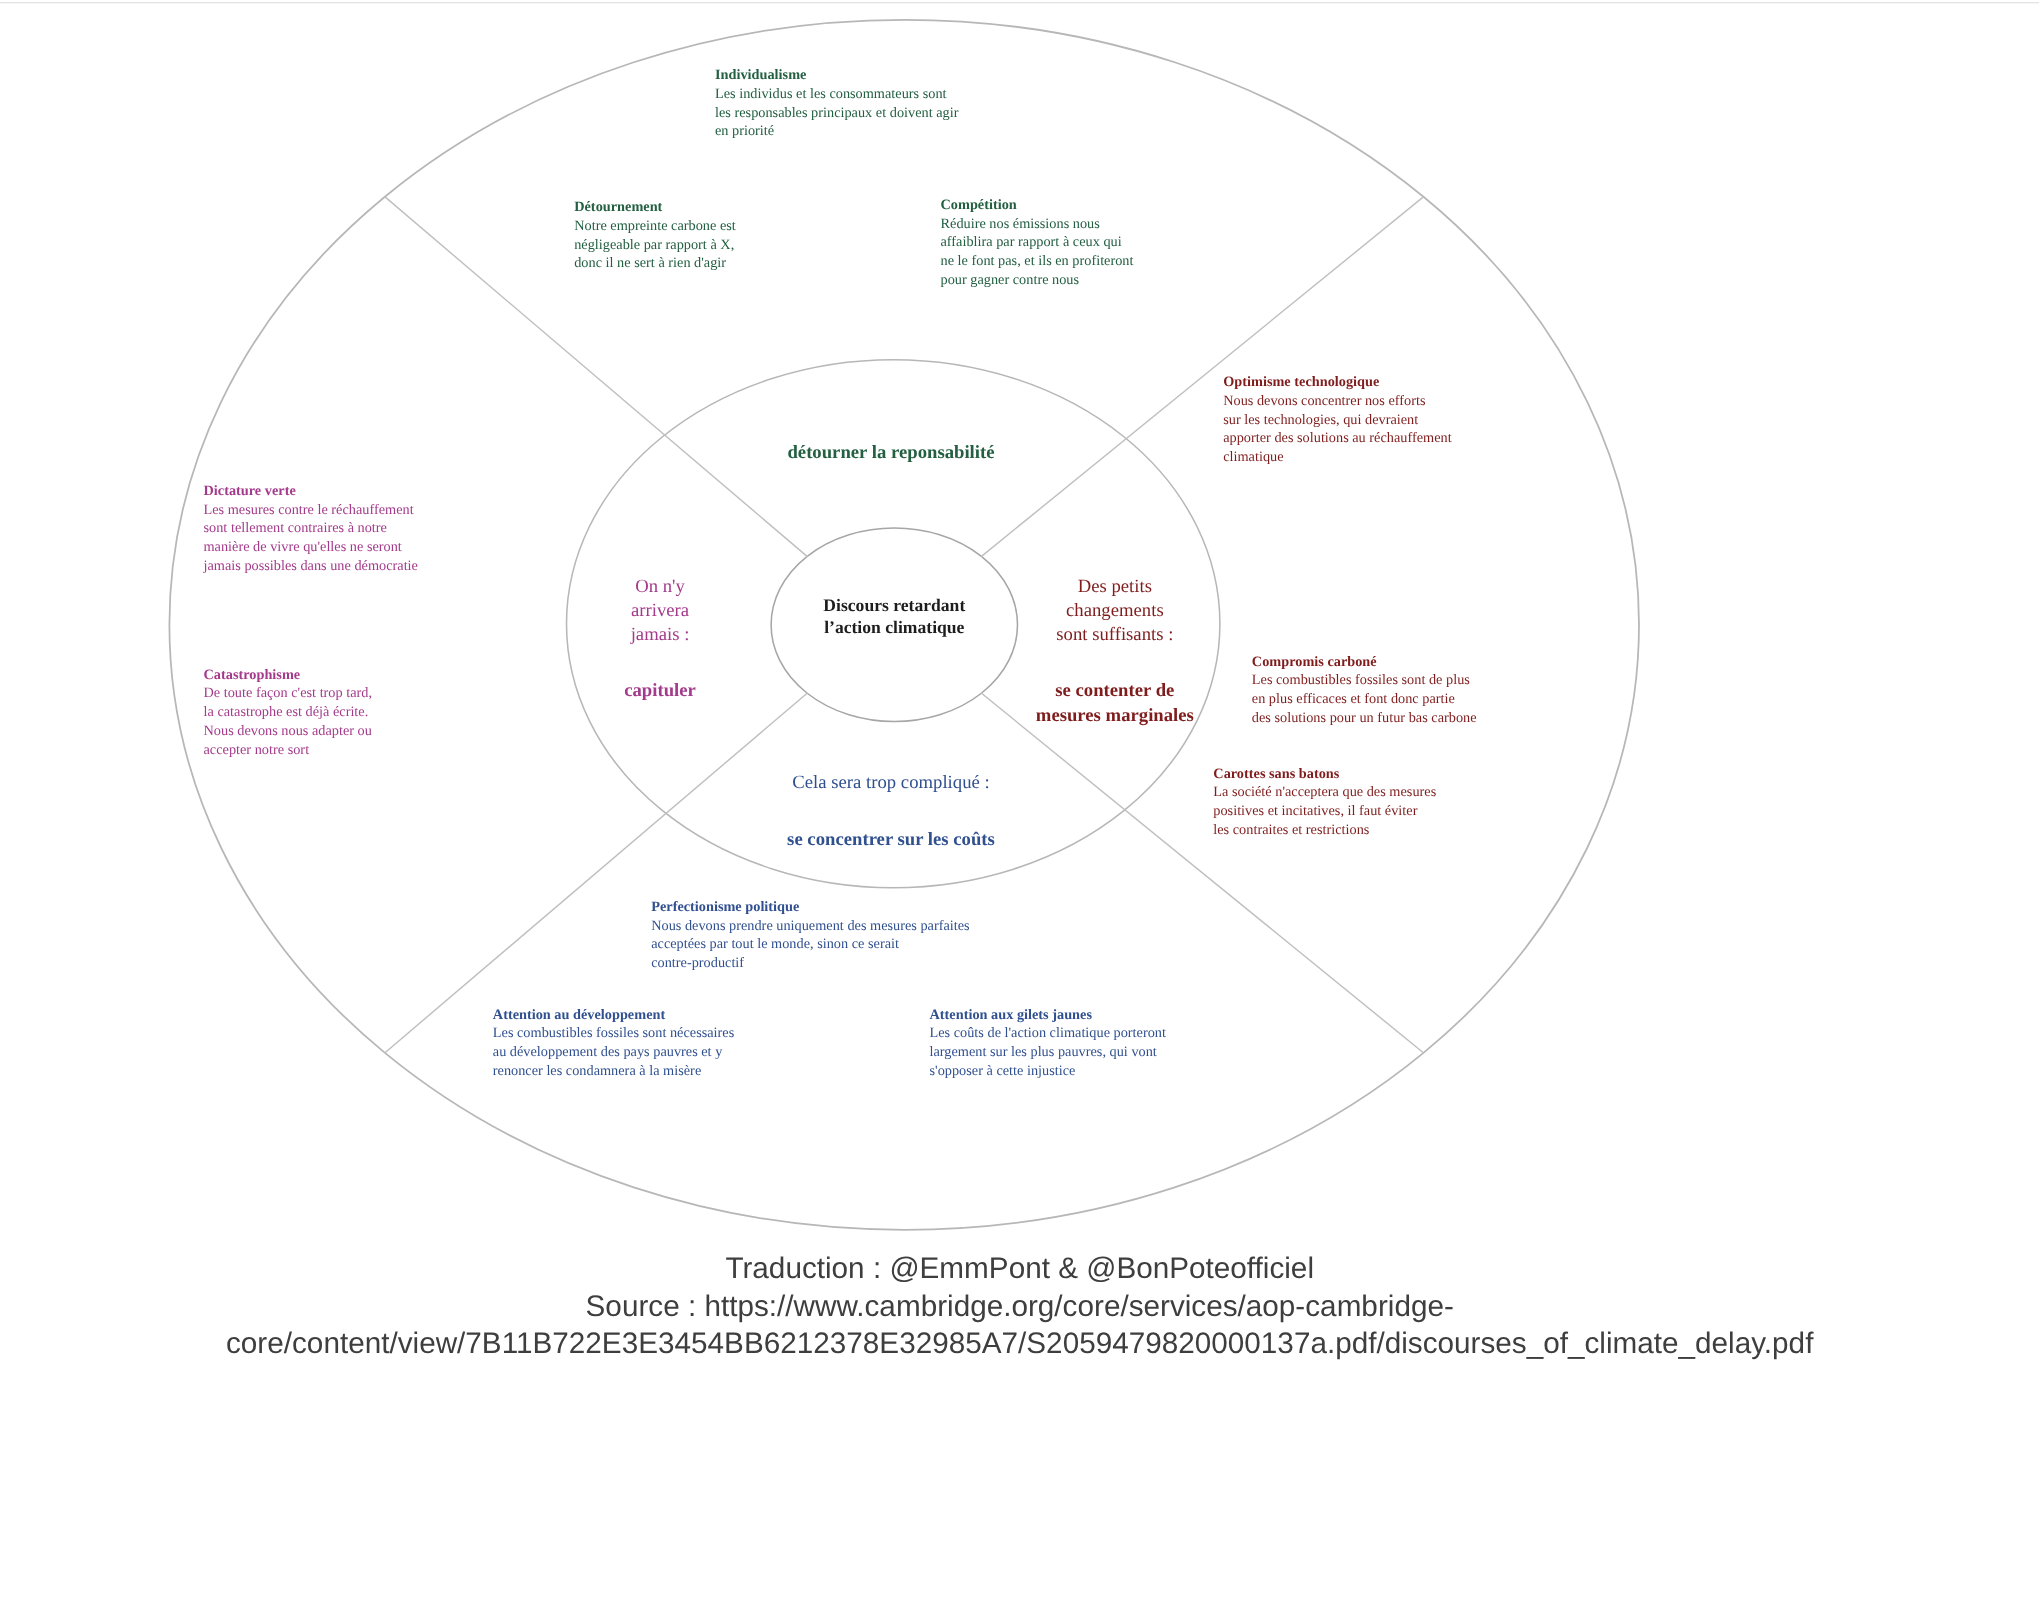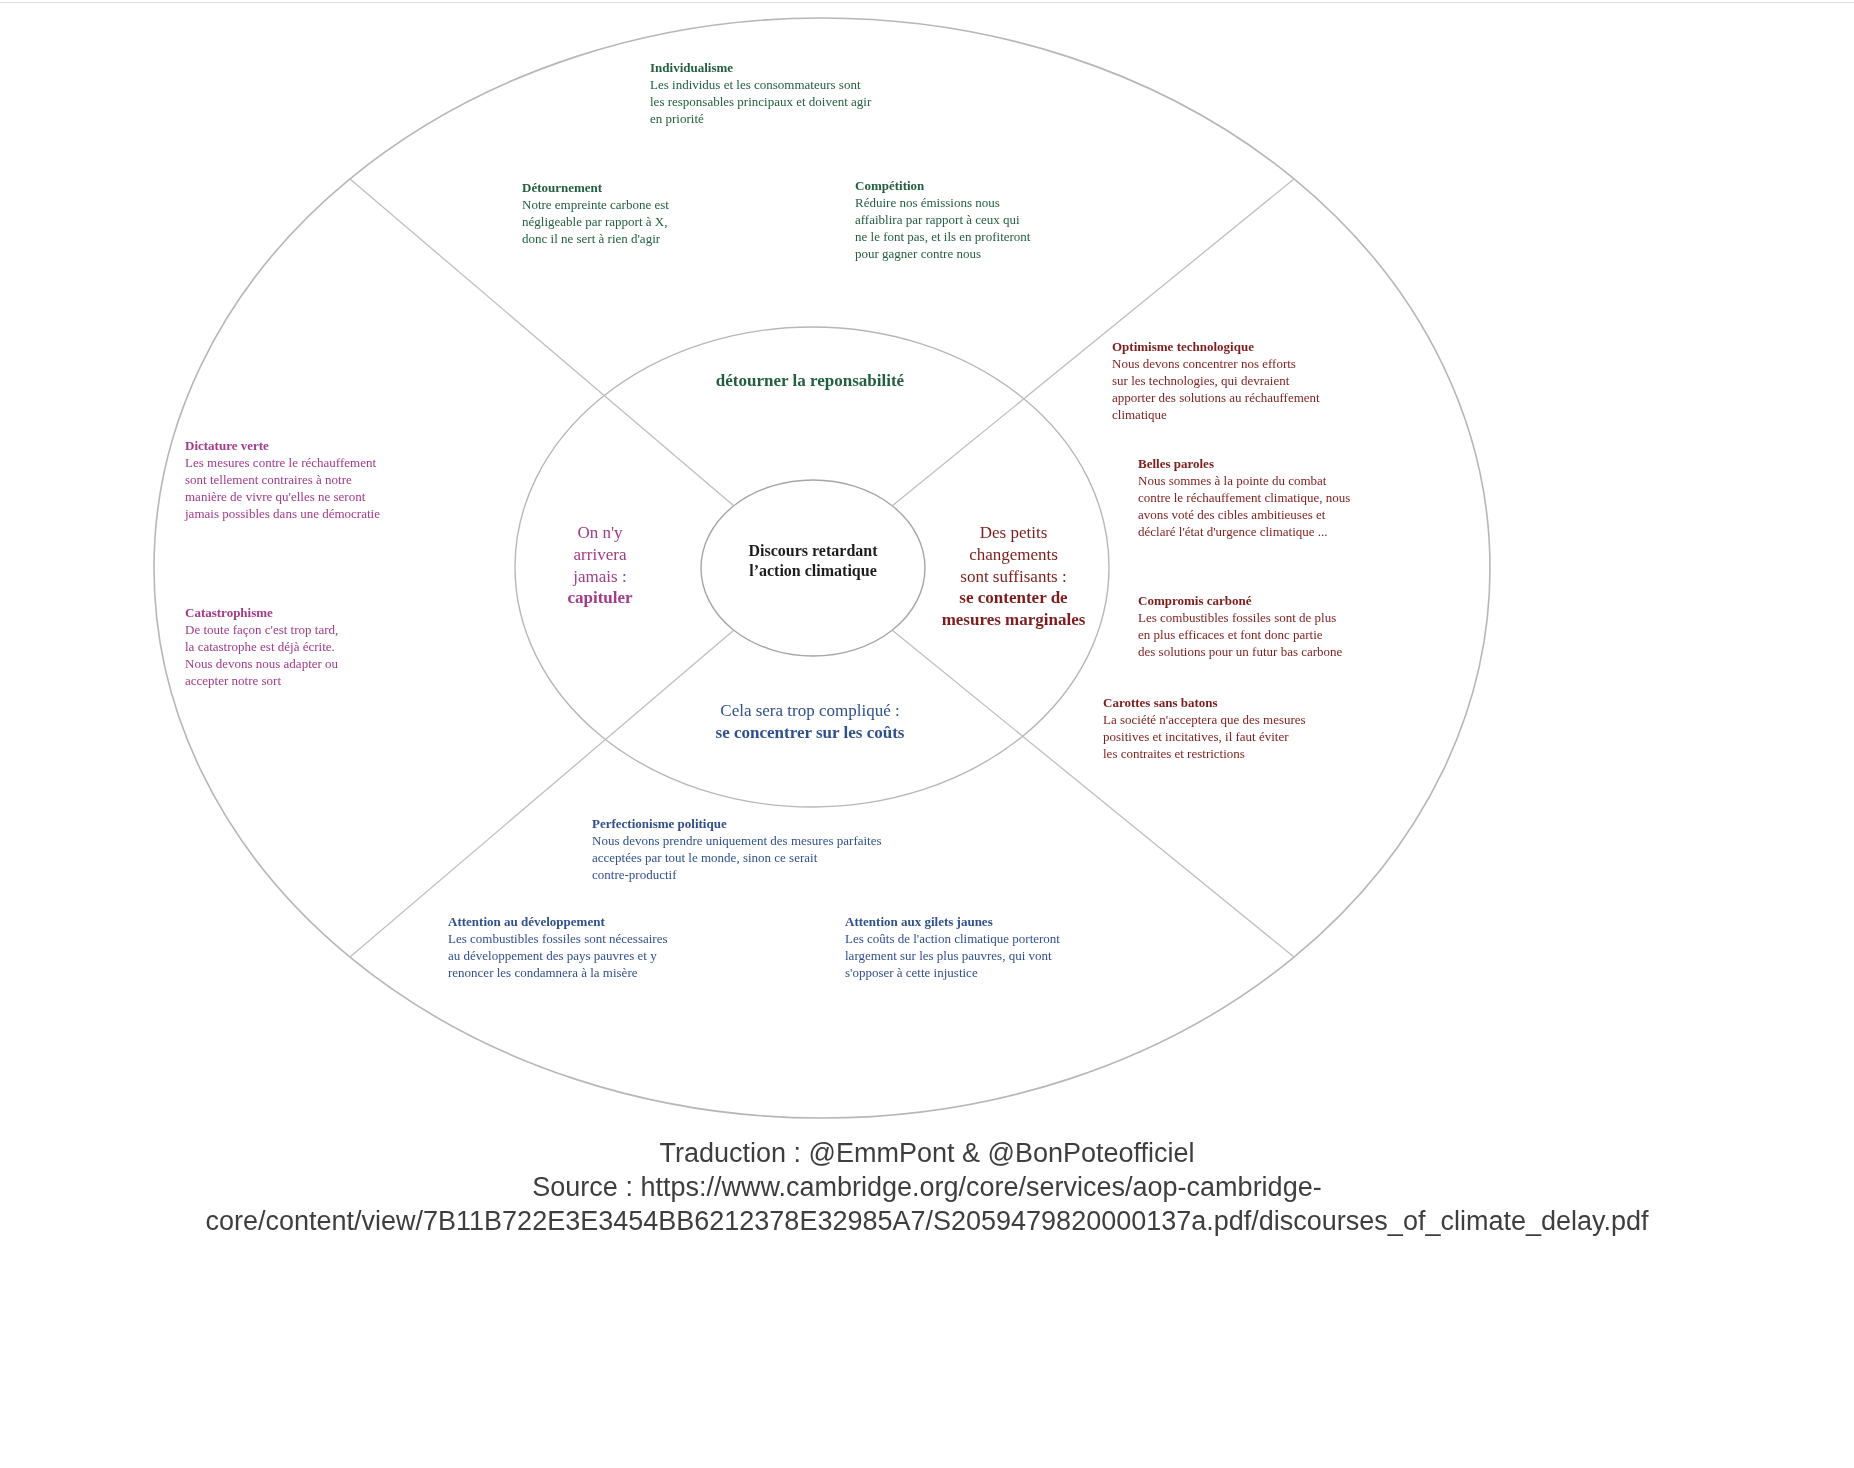--- a/index.html
+++ b/index.html
@@ -12,21 +12,21 @@
   .diagram { position:absolute; top:0; left:0; width:1854px; height:1130px; }
   svg.rings { position:absolute; top:0; left:0; }
   .item { position:absolute; font-size:13px; line-height:1.3; }
   .item .t { font-weight:bold; white-space:pre-line; }
   .item .b { white-space:pre-line; }
   .green   { color:#235f41; }
   .orange  { color:#7f1d1d; }
   .magenta { color:#a43a8b; }
   .blue    { color:#30508f; }
   .strategy { position:absolute; text-align:center; font-size:17px; line-height:1.28; }
-  .strategy .act { font-weight:bold; white-space:pre-line; }
+  .strategy .act { font-weight:bold; white-space:pre-line;margin-top:30px; }
   .strategy .intro { white-space:pre-line; }
   .center-title {
     position:absolute; left:680px; top:541px; width:266px; text-align:center;
     font-size:16px; font-weight:bold; color:#1d1d1d; line-height:1.25; white-space:pre-line;
   }
   .footer {
     position:absolute; top:1136px; left:0; width:100%; text-align:center;
     font-family:"Liberation Sans","DejaVu Sans",sans-serif;
     font-size:27px; color:#3e3e3e; line-height:34px;
   }
@@ -99,27 +99,20 @@
     </div>
 
     <div class="item orange" style="left:1112px; top:339px;">
       <div class="t">Optimisme technologique</div>
       <div class="b">Nous devons concentrer nos efforts
 sur les technologies, qui devraient
 apporter des solutions au réchauffement
 climatique</div>
     </div>
 
-    <div class="item orange" style="left:1138px; top:456px;">
-      <div class="t">Belles paroles</div>
-      <div class="b">Nous sommes à la pointe du combat
-contre le réchauffement climatique, nous
-avons voté des cibles ambitieuses et
-déclaré l'état d'urgence climatique ...</div>
-    </div>
 
     <div class="item orange" style="left:1138px; top:593px;">
       <div class="t">Compromis carboné</div>
       <div class="b">Les combustibles fossiles sont de plus
 en plus efficaces et font donc partie
 des solutions pour un futur bas carbone</div>
     </div>
 
     <div class="item orange" style="left:1103px; top:695px;">
       <div class="t">Carottes sans batons</div>

